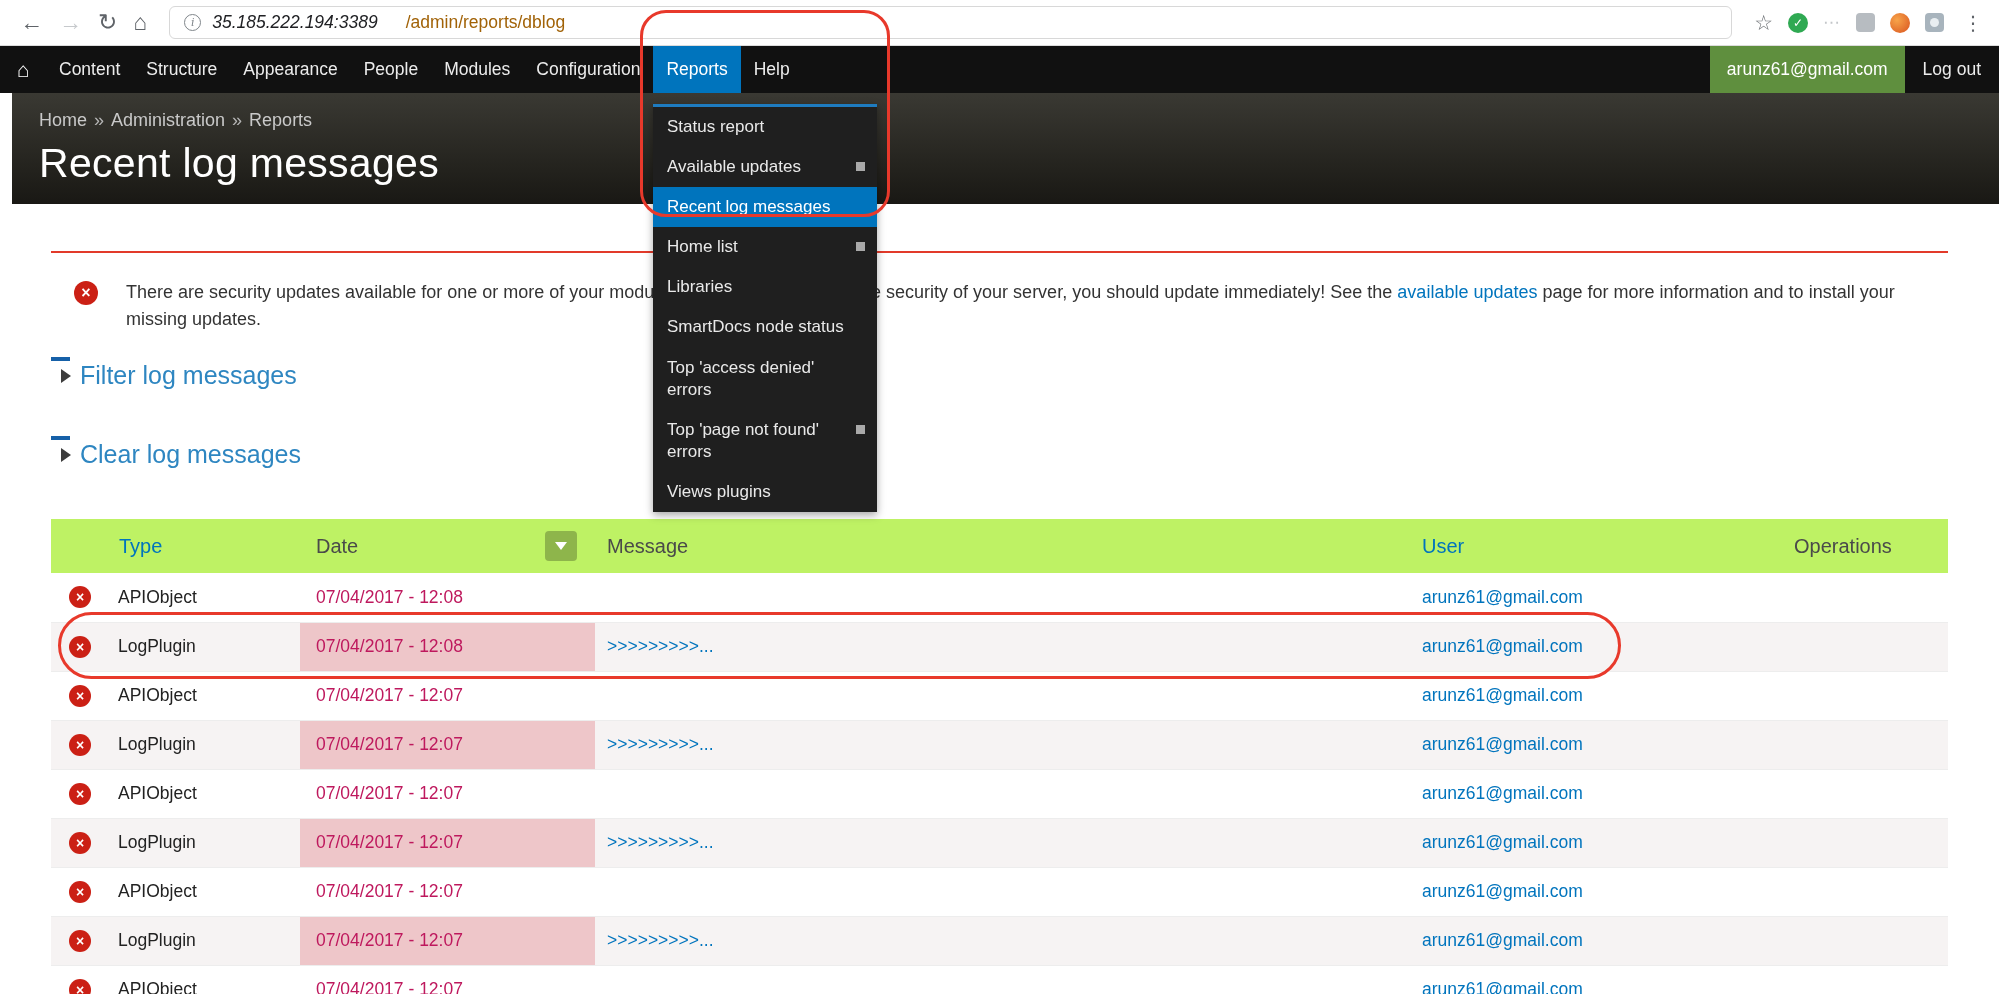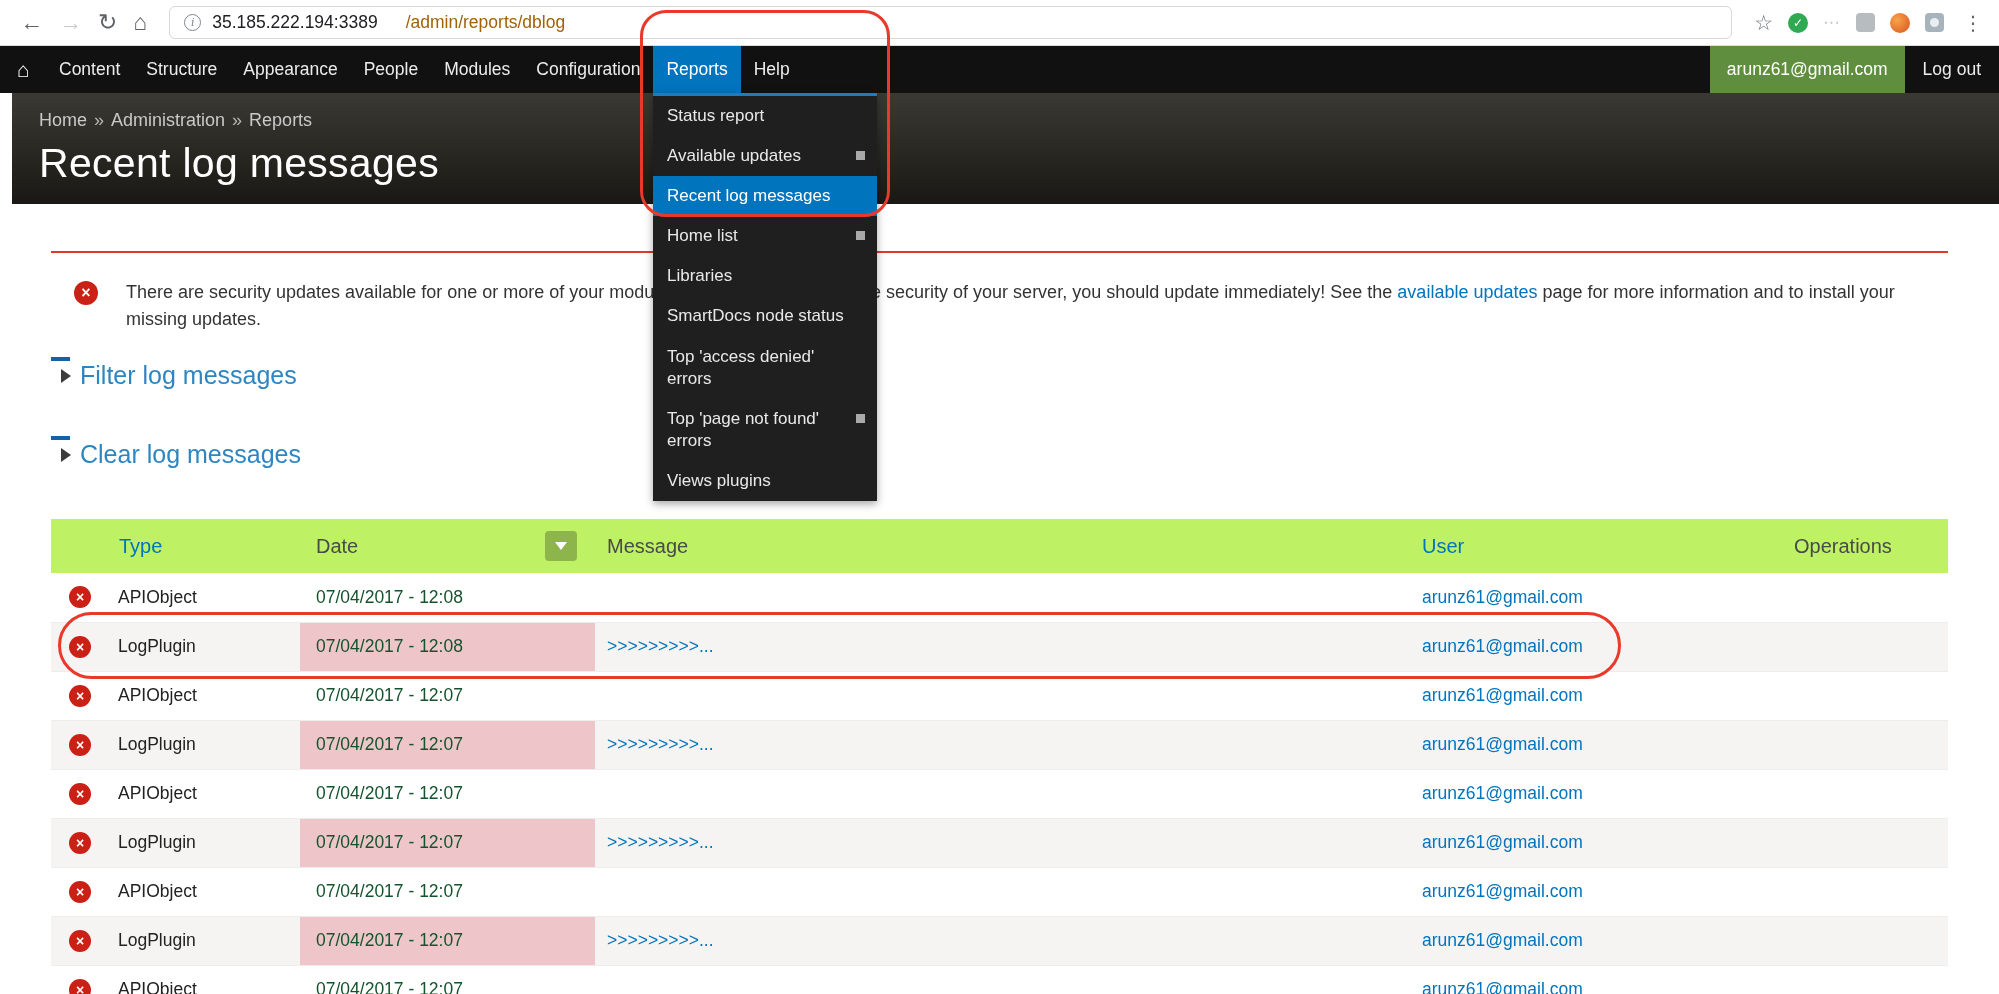--- a/index.html
+++ b/index.html
@@ -40,21 +40,21 @@
   }
   .info-circle {
     width: 17px; height: 17px;
     border: 1.6px solid #80868b;
     border-radius: 50%;
     color: #80868b;
     font-size: 11px; font-style: italic; font-family: "DejaVu Serif", serif;
     display: flex; align-items: center; justify-content: center;
     flex: none;
   }
-  .url-host { color: #202124; }
+  .url-host { color: #202124; font-style: italic; }
   .url-path { color: #a16207; padding-left: 28px; }
   .chrome-right { display: flex; align-items: center; gap: 15px; }
   .star-icon { font-size: 21px; color: #6b6f73; }
   .ext-green { width: 20px; height: 20px; border-radius: 50%; background: #2fa952; color: #fff; font-size: 12px; display: flex; align-items: center; justify-content: center; }
   .ext-dots { color: #c3c6c9; font-size: 17px; letter-spacing: 1px; }
   .ext-gray { width: 19px; height: 19px; border-radius: 4px; background: #b7bcc1; }
   .ext-orange { width: 20px; height: 20px; border-radius: 50%; background: radial-gradient(circle at 35% 35%, #f7a44a, #d9531e); }
   .ext-slate { width: 19px; height: 19px; border-radius: 4px; background: #a8b4bd; position: relative; }
   .ext-slate::after { content:""; position:absolute; left:5px; top:5px; width:9px; height:9px; border-radius:50%; background:#e9eef1; }
   .kebab { font-size: 20px; color: #5f6368; padding-left: 4px; }
@@ -183,31 +183,31 @@
     width: 22px; height: 22px;
     border-radius: 50%;
     background: #cb2015;
     color: #fff;
     font-size: 14px; font-weight: bold;
     text-align: center; line-height: 22px;
     vertical-align: middle;
     margin-right: 27px;
   }
   .type-label { vertical-align: middle; color: #222; }
-  td.td-date { padding-left: 16px; color: #14532d; margin-top: 19px; }
+  td.td-date { padding-left: 16px; color: #be185d; margin-top: 19px; }
   tr.error-row td.td-date { background: #eec6c9; }
   td.td-msg { padding-left: 12px; }
   td.td-msg a { color: #0074bd; text-decoration: none; }
   td.td-user { padding-left: 12px; }
   td.td-user a { color: #0074bd; text-decoration: none; }
 
   
   .dropdown {
     position: absolute;
-    top: 93px;
+    top: 104px;
     left: 630px; 
     width: 224px;
     background: #1f1f1f;
     border-top: 3px solid #1e7bbf;
     z-index: 40;
     box-shadow: 0 3px 8px rgba(0,0,0,0.35);
   }
   .dd-item {
     position: relative;
     padding: 9px 30px 9px 14px;

